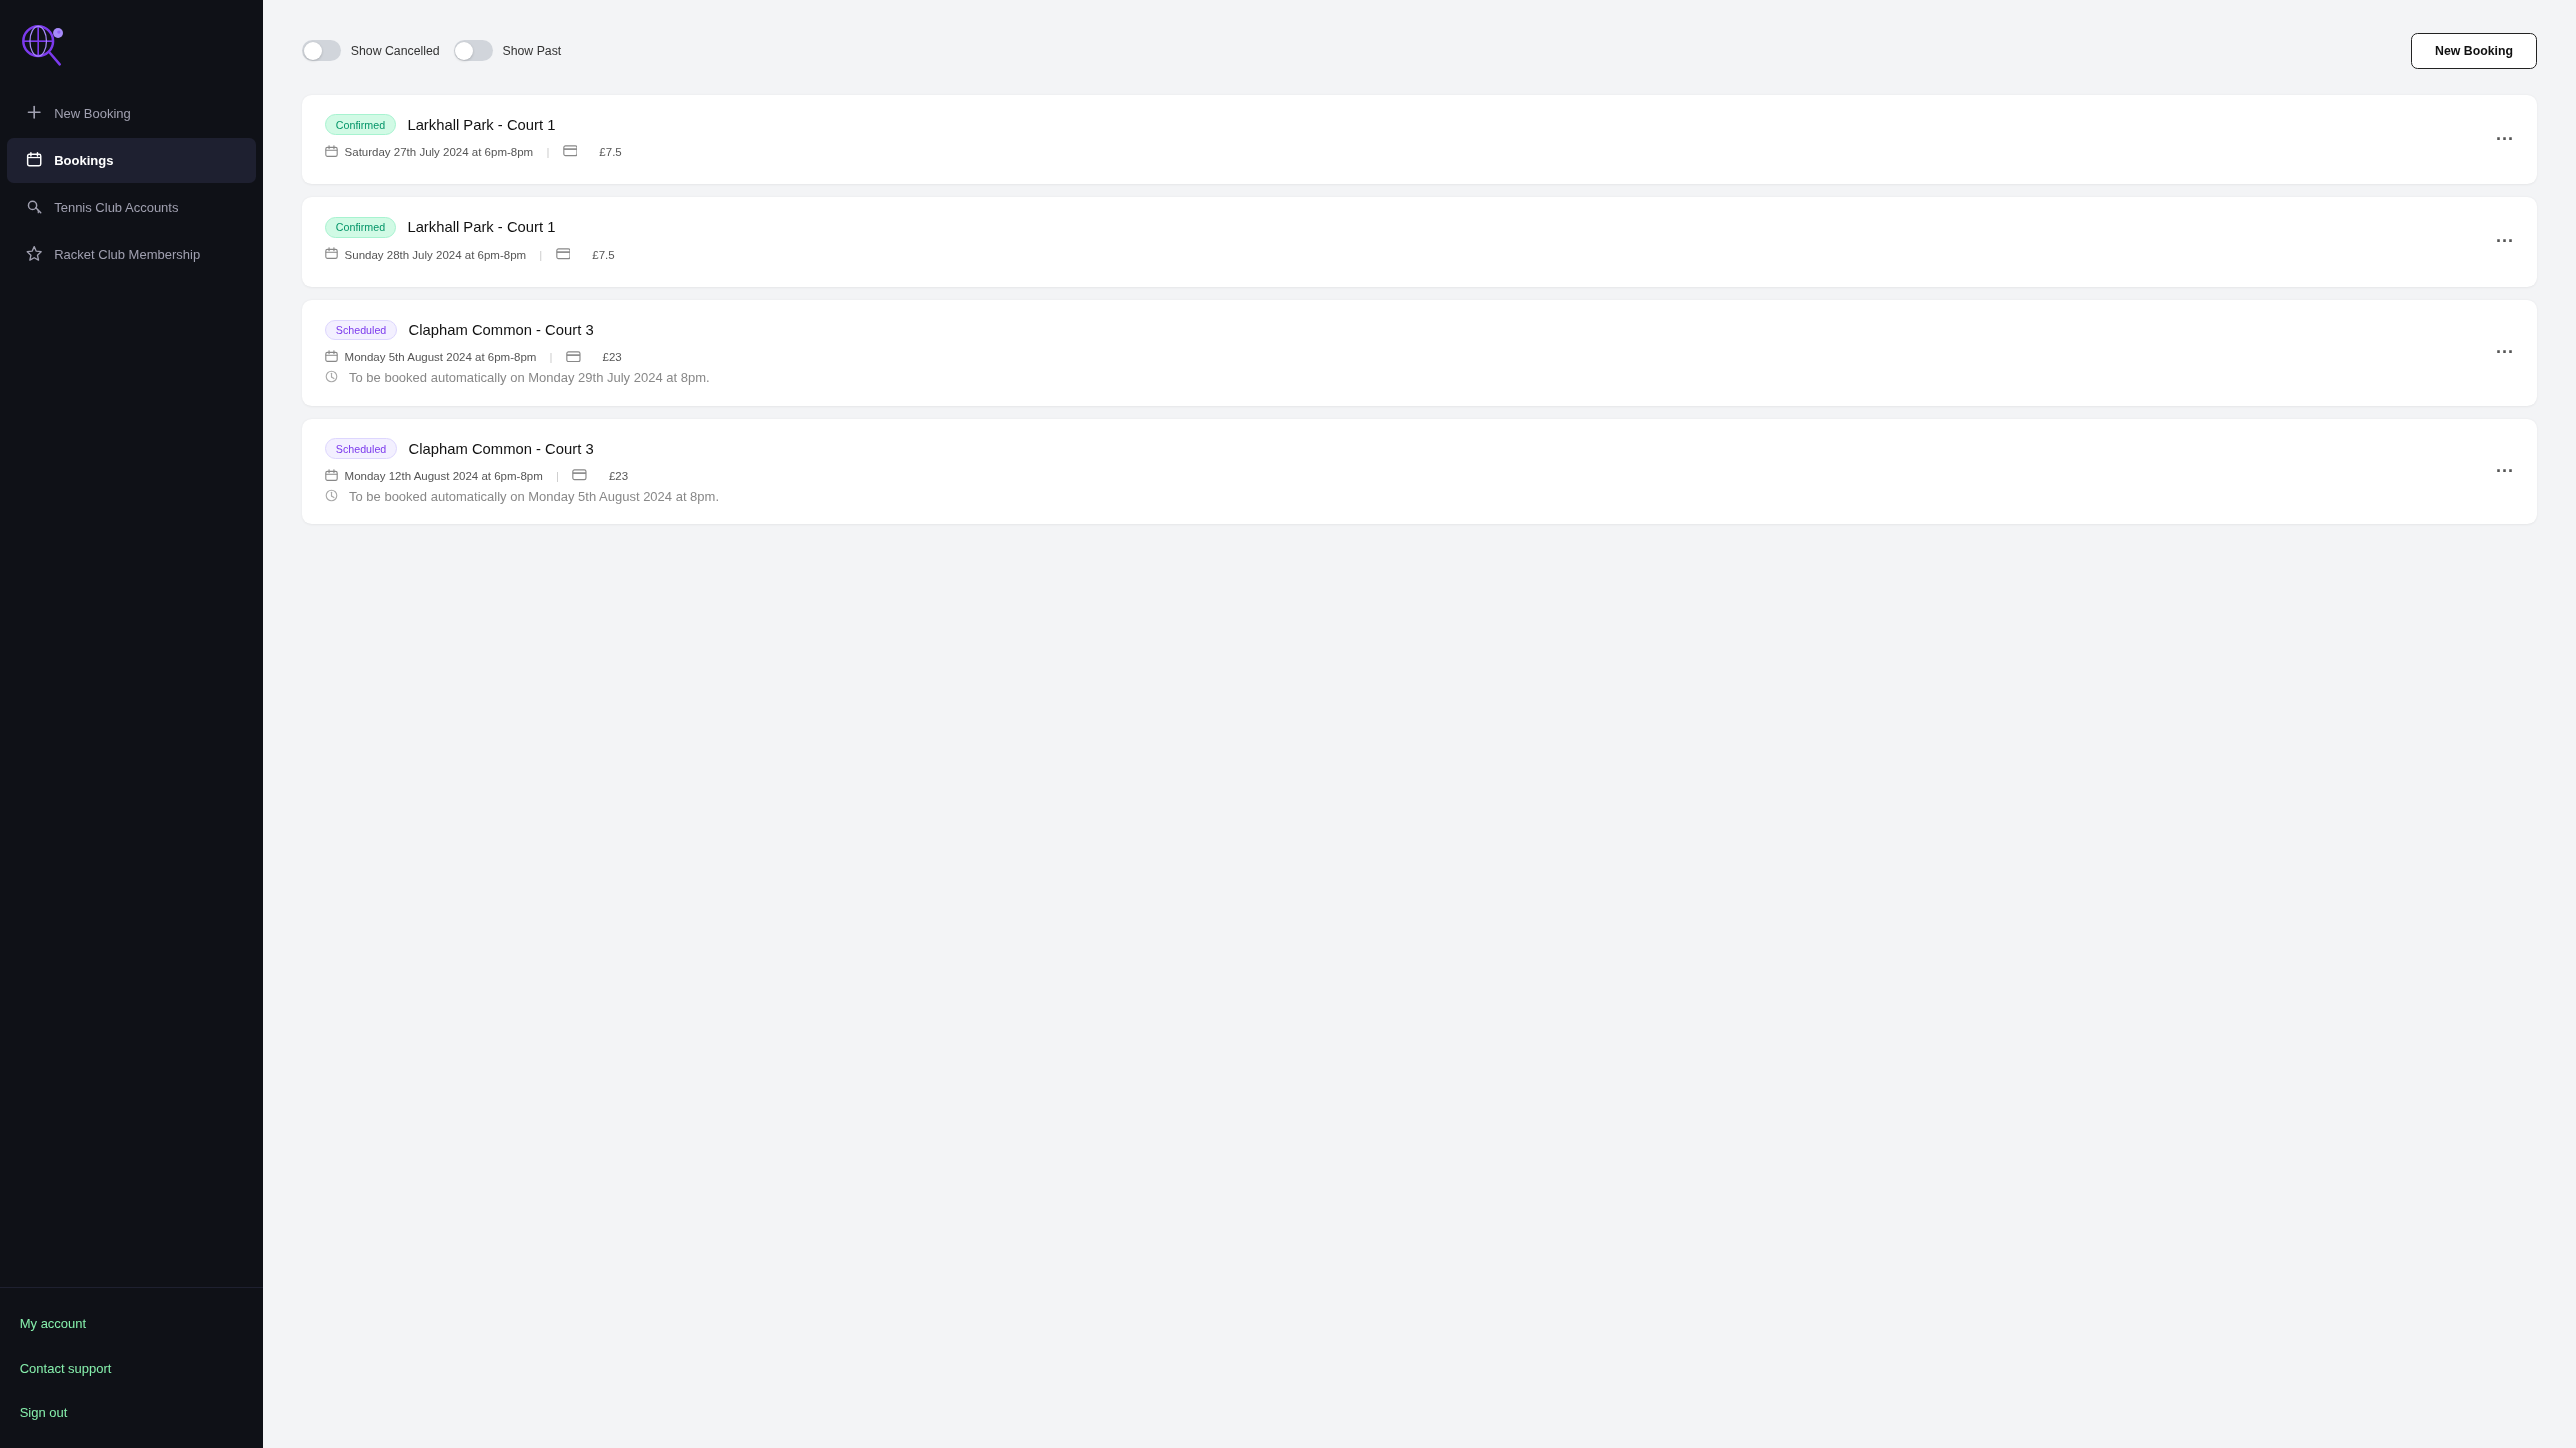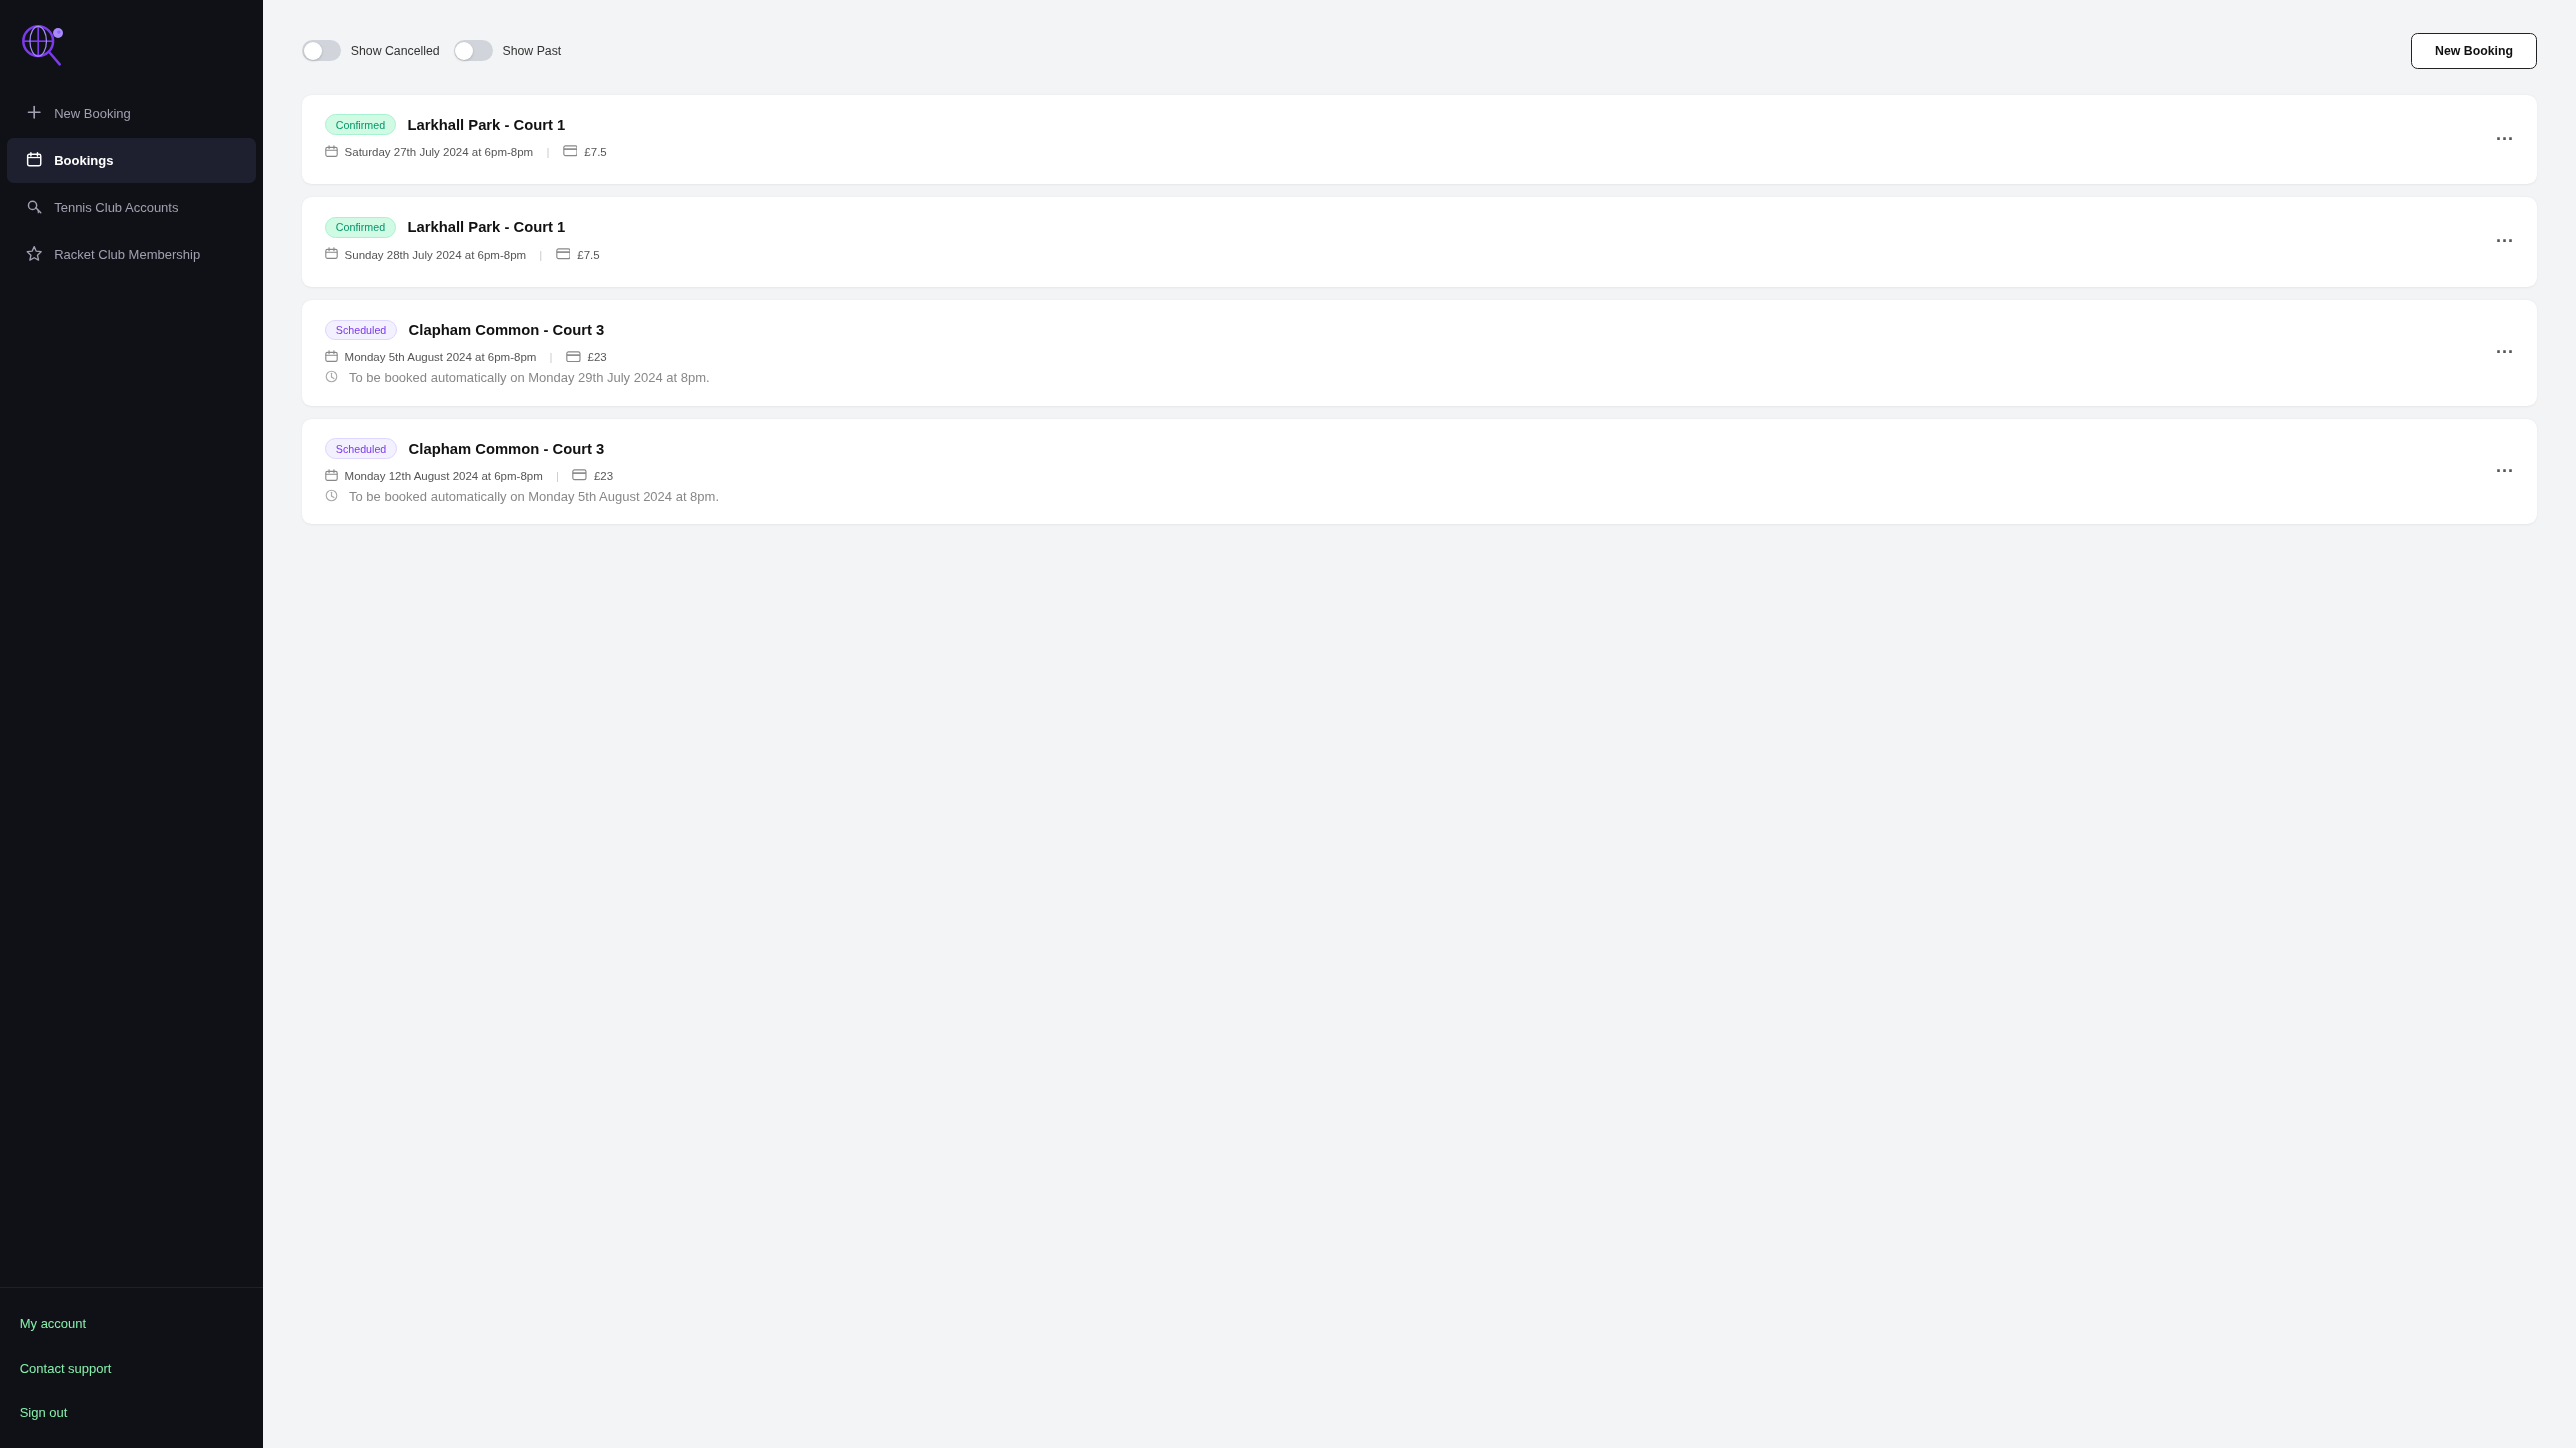--- a/index.html
+++ b/index.html
@@ -150,39 +150,39 @@
       color: #059669;
       border: 0.8px solid #a7f3d0;
     }
     .badge-scheduled {
       background: #f3f0ff;
       color: #7c3aed;
       border: 0.8px solid #ddd6fe;
     }
     .booking-venue {
       font-size: 14.8px;
-      font-weight: 700;
+      font-weight: 400;
       color: #111;
     }
     .booking-details {
       display: flex;
       align-items: center;
       gap: 6.6px;
       color: #555;
       font-size: 11.5px;
       margin-bottom: 4.9px;
     }
     .booking-details .divider {
       color: #ccc;
       margin: 0 6.6px;
     }
     .booking-details-price {
       display: flex;
       align-items: center;
-      gap: 7px;
+      gap: 22px;
     }
     .booking-note {
       display: flex;
       align-items: center;
       gap: 11px;
       color: #888;
       font-size: 13px;
       margin-top: 4.9px;
     }
     .more-btn {

